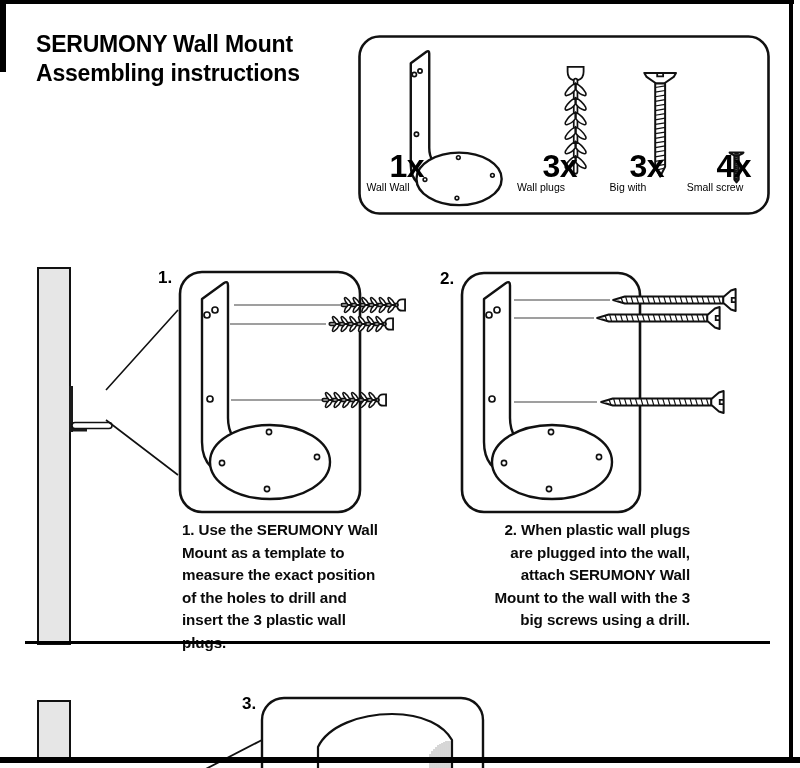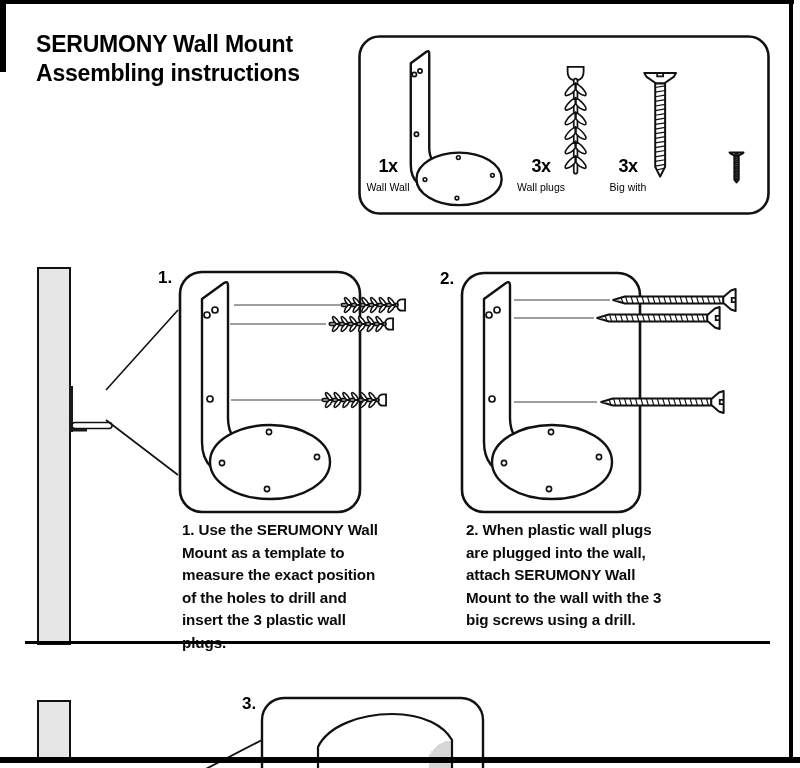--- a/index.html
+++ b/index.html
@@ -11,21 +11,21 @@
   .title{
     left:36px;top:30px;font-size:23px;font-weight:700;line-height:29px;
     letter-spacing:-0.2px;white-space:pre-line;color:#000;
   }
   .step-label{font-size:17px;font-weight:700;color:#000;}
   .step-text{
     font-size:15.2px;line-height:22.6px;letter-spacing:-0.1px;color:#0a0a0a;
     white-space:pre-line;width:224px;font-weight:bold;
   }
   .part-label{width:72px;text-align:center;}
-  .part-qty{font-size:18px;font-weight:700;letter-spacing:-0.5px;line-height:26px;color:#000;}
+  .part-qty{font-size:32px;font-weight:700;letter-spacing:-0.5px;line-height:26px;color:#000;text-align:right;}
   .part-name{font-size:10.5px;line-height:12px;margin-top:2px;color:#000;}
   .border-piece{background:#000;}
   svg{display:block;}
 </style>
 </head>
 <body>
 
 <div class="page">
 
   <svg width="0" height="0" style="position:absolute" aria-hidden="true">
@@ -83,20 +83,24 @@
     <div class="part-name">Wall Wall</div>
   </div>
   <div class="abs part-label" style="left:505px;top:153px;">
     <div class="part-qty">3x</div>
     <div class="part-name">Wall plugs</div>
   </div>
   <div class="abs part-label" style="left:592px;top:153px;">
     <div class="part-qty">3x</div>
     <div class="part-name">Big with</div>
   </div>
+  <div class="abs part-label" style="left:679px;top:153px;">
+    <div class="part-qty">4x</div>
+    <div class="part-name">Small screw</div>
+  </div>
 
   <svg class="abs" style="left:28px;top:258px;" width="152" height="392" viewBox="0 0 152 392">
     <rect x="10" y="10" width="32" height="376" fill="#e6e6e6" stroke="#111" stroke-width="2"></rect>
     <rect x="41" y="128" width="4" height="46" fill="#1a1a1a"></rect>
     <rect x="44" y="164.5" width="40" height="6" rx="3" fill="#fff" stroke="#111" stroke-width="1.6"></rect>
     <rect x="45" y="171" width="14" height="2.5" fill="#1a1a1a"></rect>
     <path d="M78,132 L150,52 M78,162 L150,217" stroke="#111" stroke-width="1.6" fill="none"></path>
   </svg>
 
   <div class="abs step-label" style="left:158px;top:268px;">1.</div>
@@ -117,21 +121,21 @@
 
   <div class="abs step-label" style="left:440px;top:269px;">2.</div>
   <svg class="abs" style="left:430px;top:260px;" width="330" height="260" viewBox="0 0 330 260">
     <rect x="32" y="13" width="178" height="239" rx="22" fill="#fff" stroke="#111" stroke-width="2.6"></rect>
     <use href="#sym-mount" transform="translate(36,12)"></use>
     <path d="M84,40 L180,40 M84,58 L164,58 M84,142 L167,142" stroke="#808080" stroke-width="1.5" fill="none"></path>
     <use href="#sym-screw" transform="translate(244,40) rotate(90) scale(0.46,0.78) translate(-26,-82)"></use>
     <use href="#sym-screw" transform="translate(228,58) rotate(90) scale(0.46,0.78) translate(-26,-82)"></use>
     <use href="#sym-screw" transform="translate(232,142) rotate(90) scale(0.46,0.78) translate(-26,-82)"></use>
   </svg>
-  <div class="abs step-text" style="left:466px;top:519px;">2. When plastic wall plugs
+  <div class="abs step-text" style="left:466px;top:519px;text-align:right;">2. When plastic wall plugs
 are plugged into the wall,
 attach SERUMONY Wall
 Mount to the wall with the 3
 big screws using a drill.</div>
 
   <div class="abs border-piece" style="left:25px;top:641px;width:745px;height:3.2px;"></div>
 
   <div class="abs step-label" style="left:242px;top:694px;">3.</div>
   <svg class="abs" style="left:0px;top:688px;" width="800" height="80" viewBox="0 0 800 80">
     <rect x="38" y="13" width="32" height="60" fill="#e6e6e6" stroke="#111" stroke-width="2"></rect>

